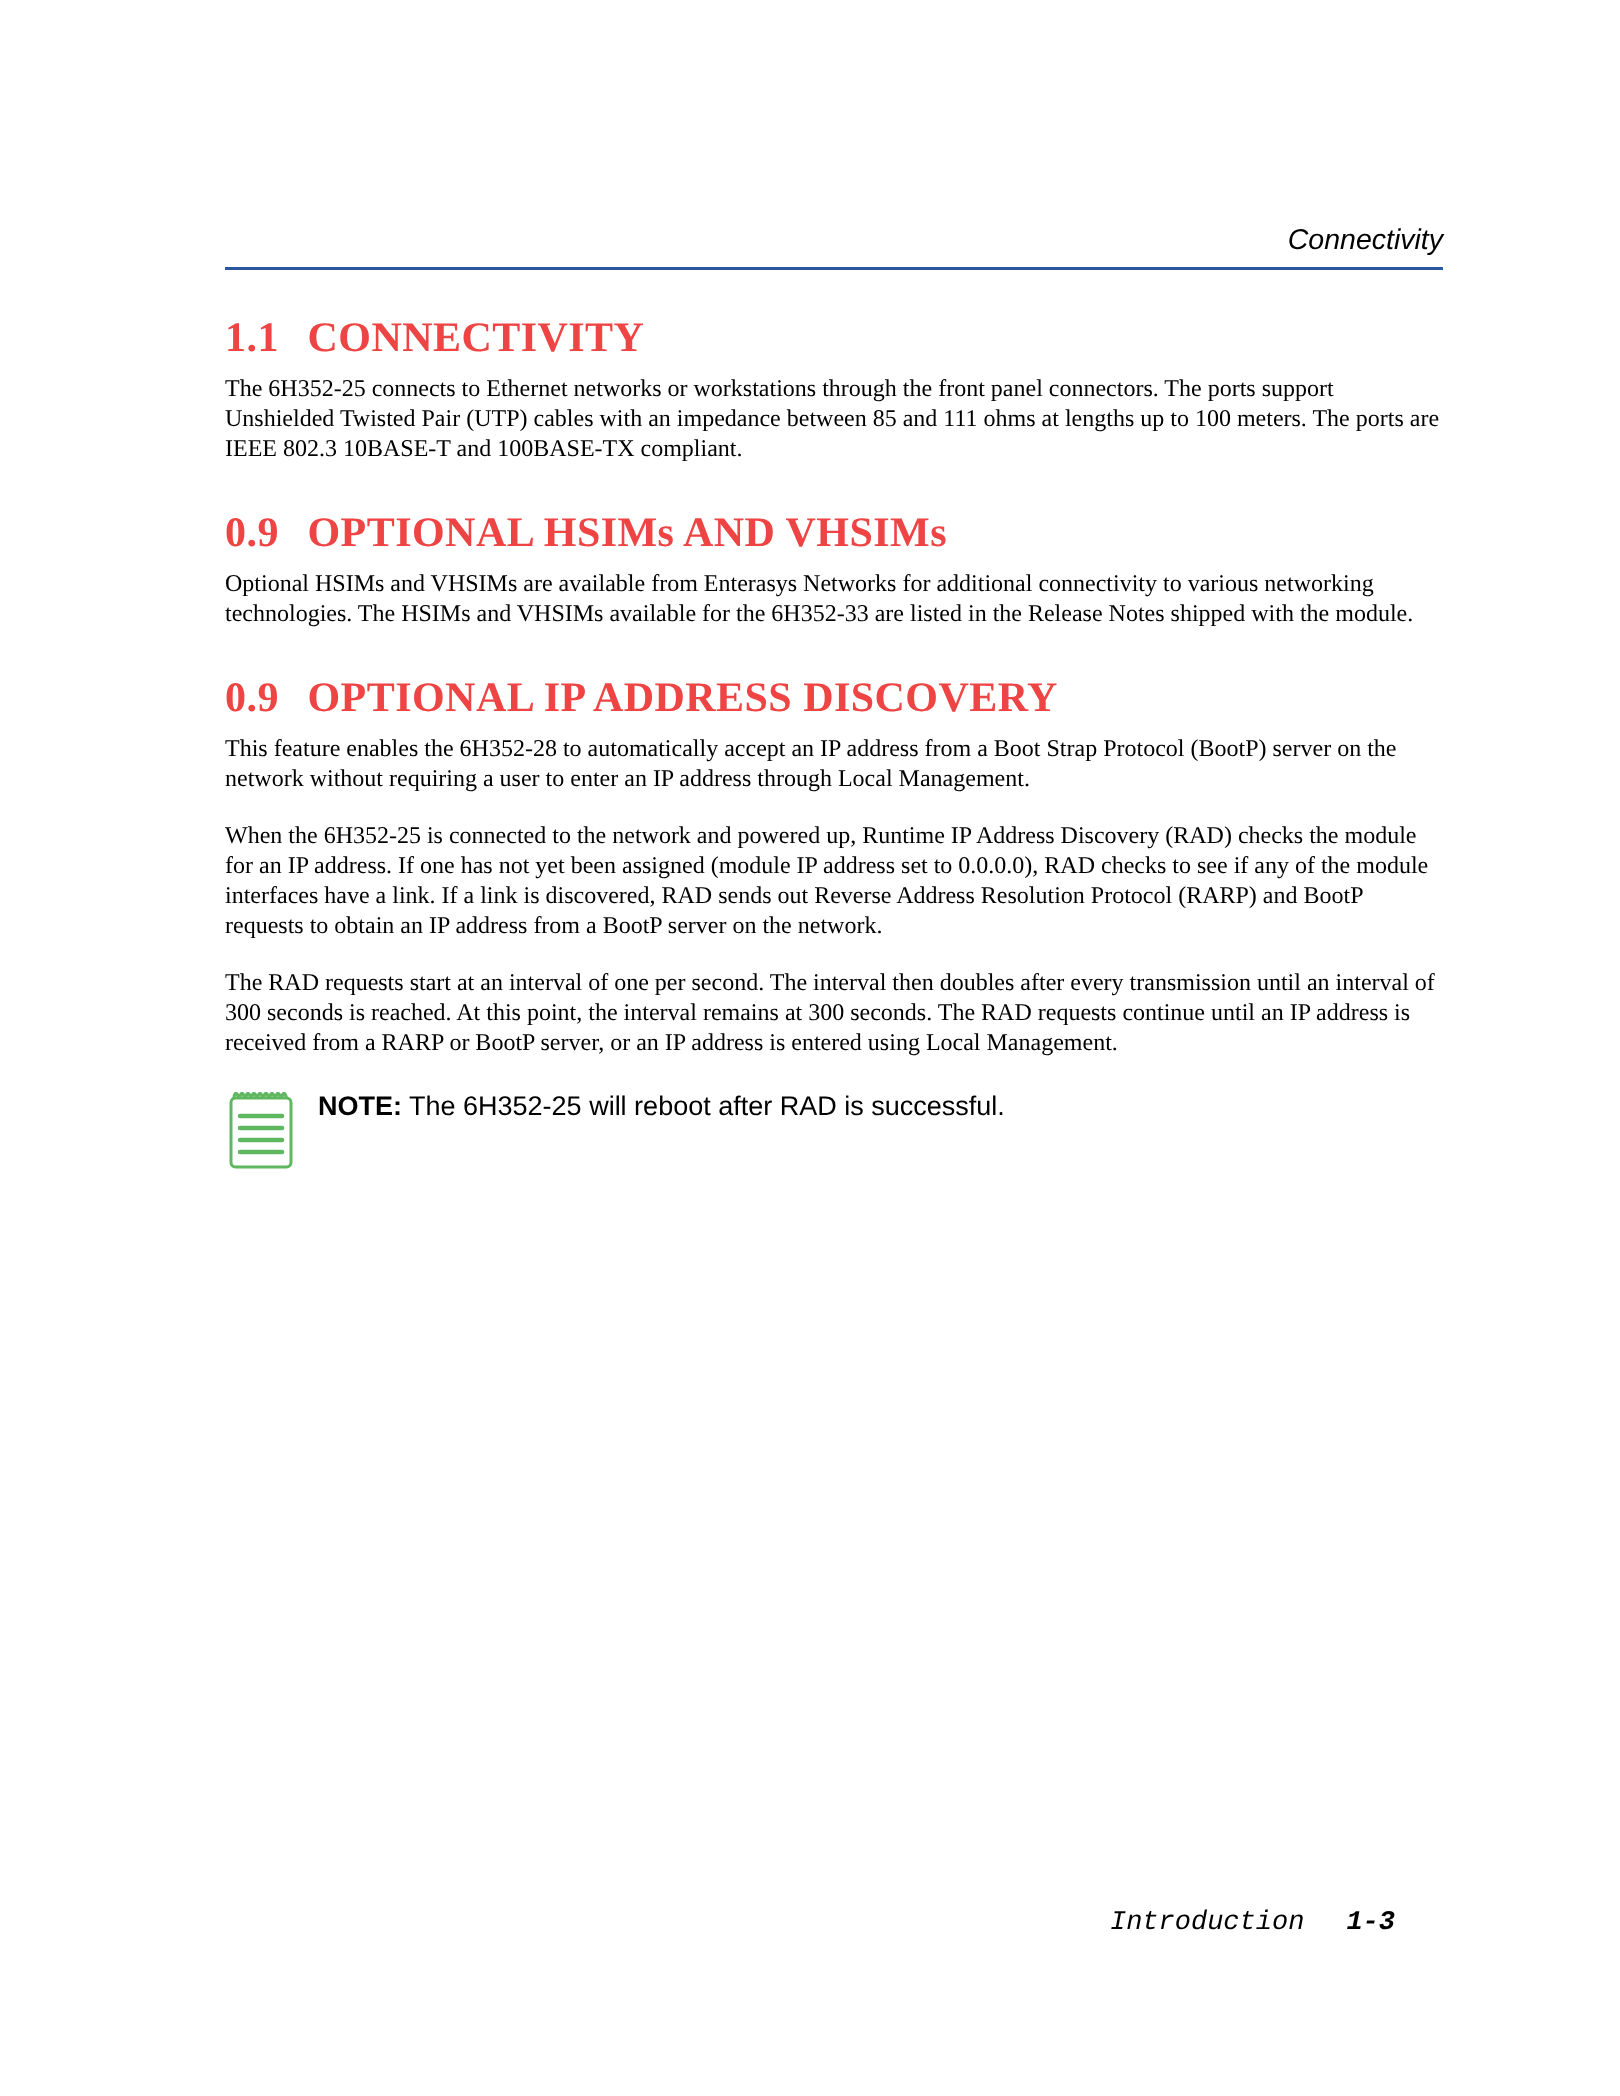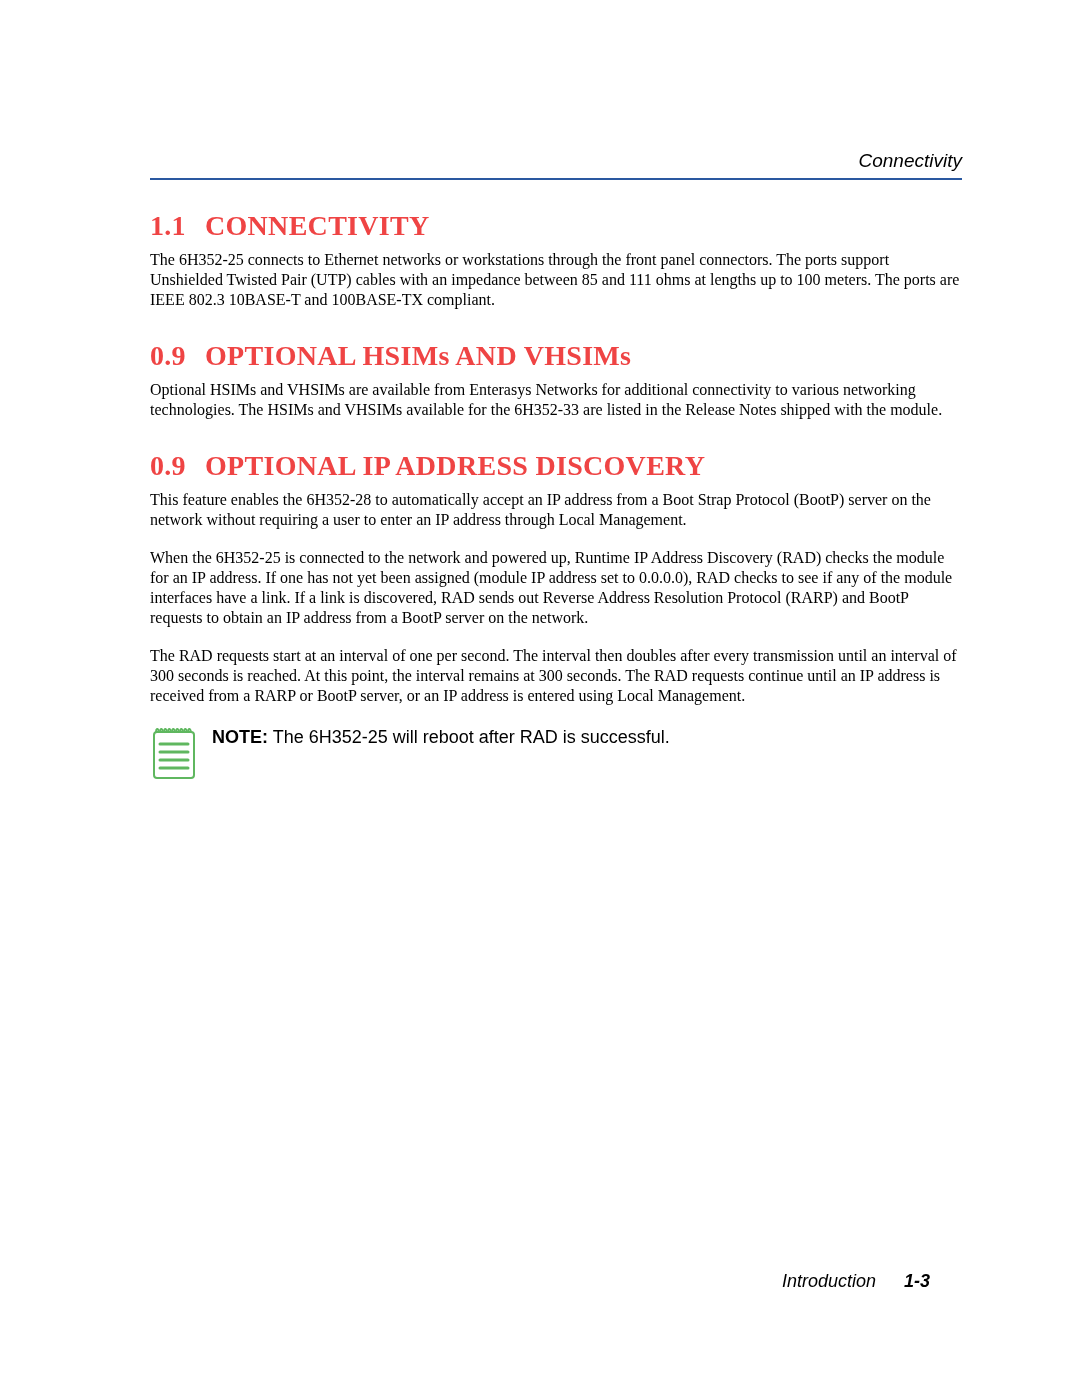--- a/index.html
+++ b/index.html
@@ -57,21 +57,21 @@
     line-height: 1.3;
     padding-top: 2px;
   }
   .note-text .note-label {
     font-weight: bold;
   }
   .footer {
     position: absolute;
     bottom: 105px;
     right: 150px;
-    font-family: Liberation Sans, sans-serif;
+    font-family: Liberation Mono, monospace;
     font-size: 18px;
   }
   .footer .chapter {
     font-style: italic;
     margin-right: 28px;
   }
   .footer .pagenum {
     font-weight: bold;
     font-style: italic;
   }

